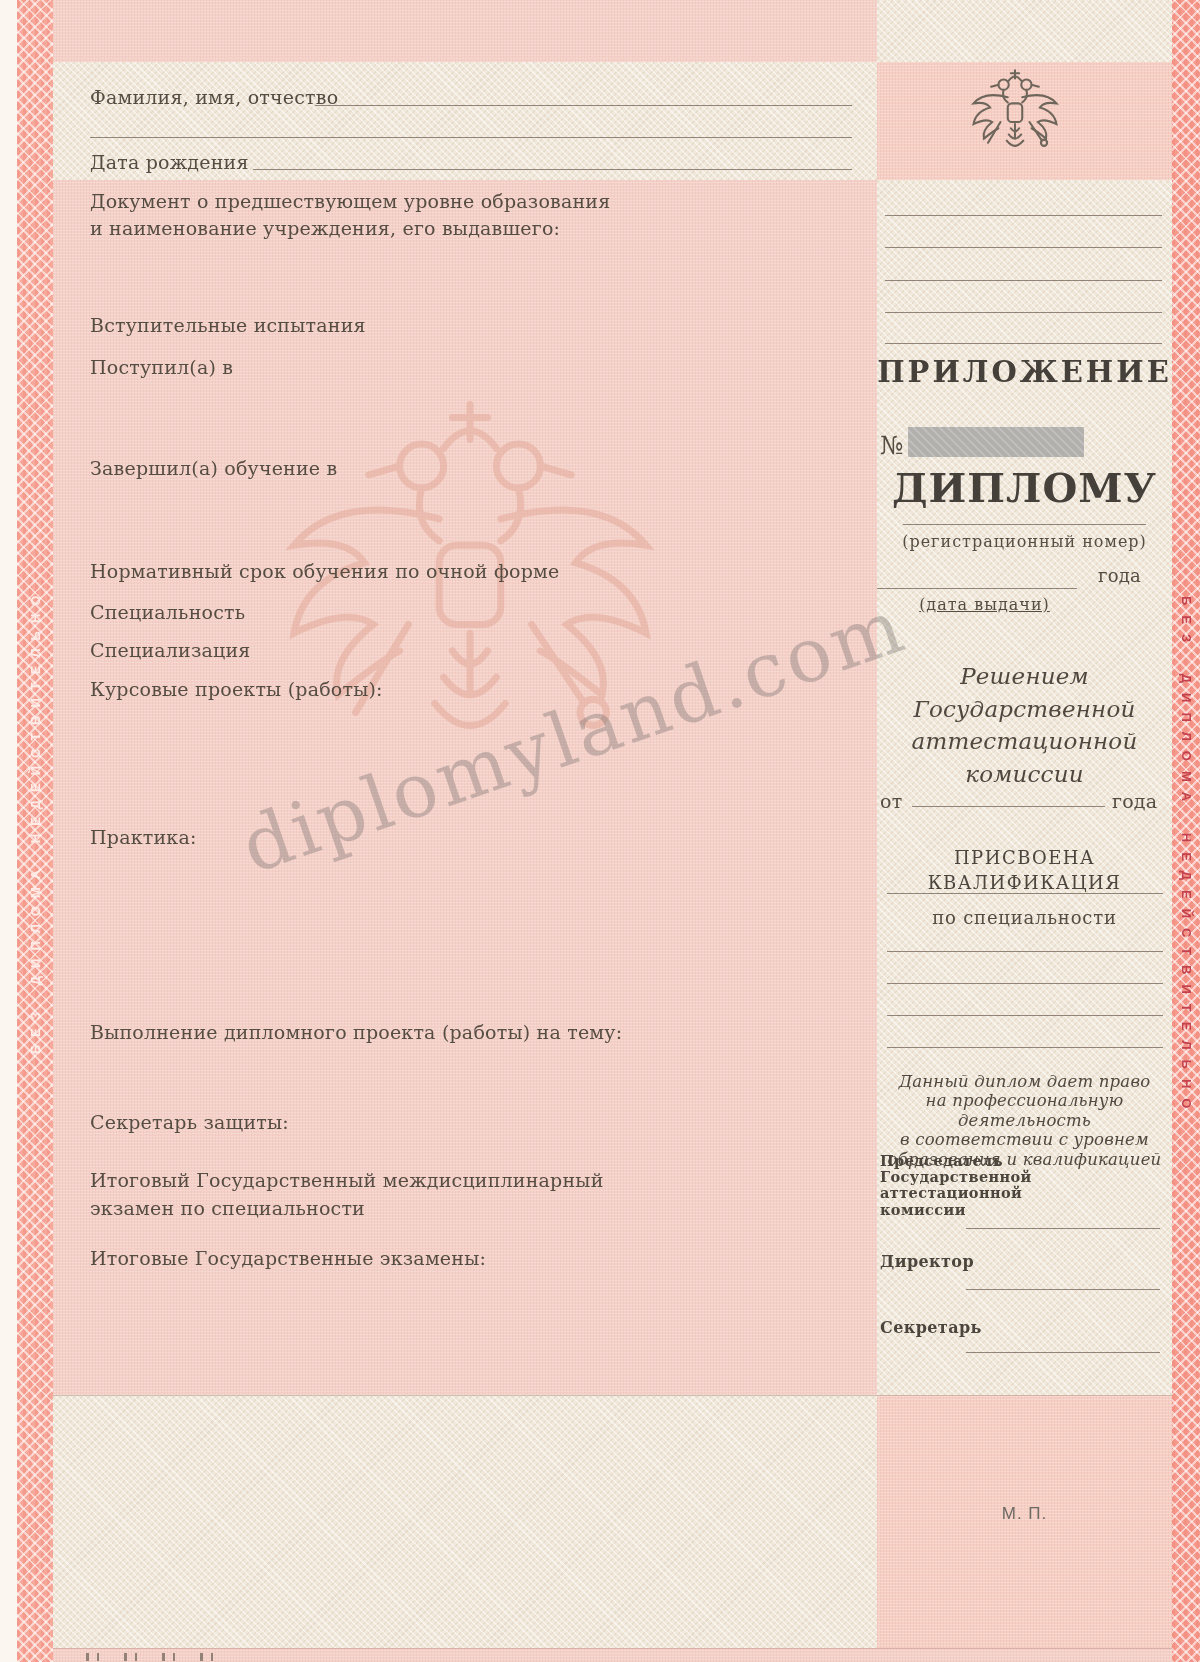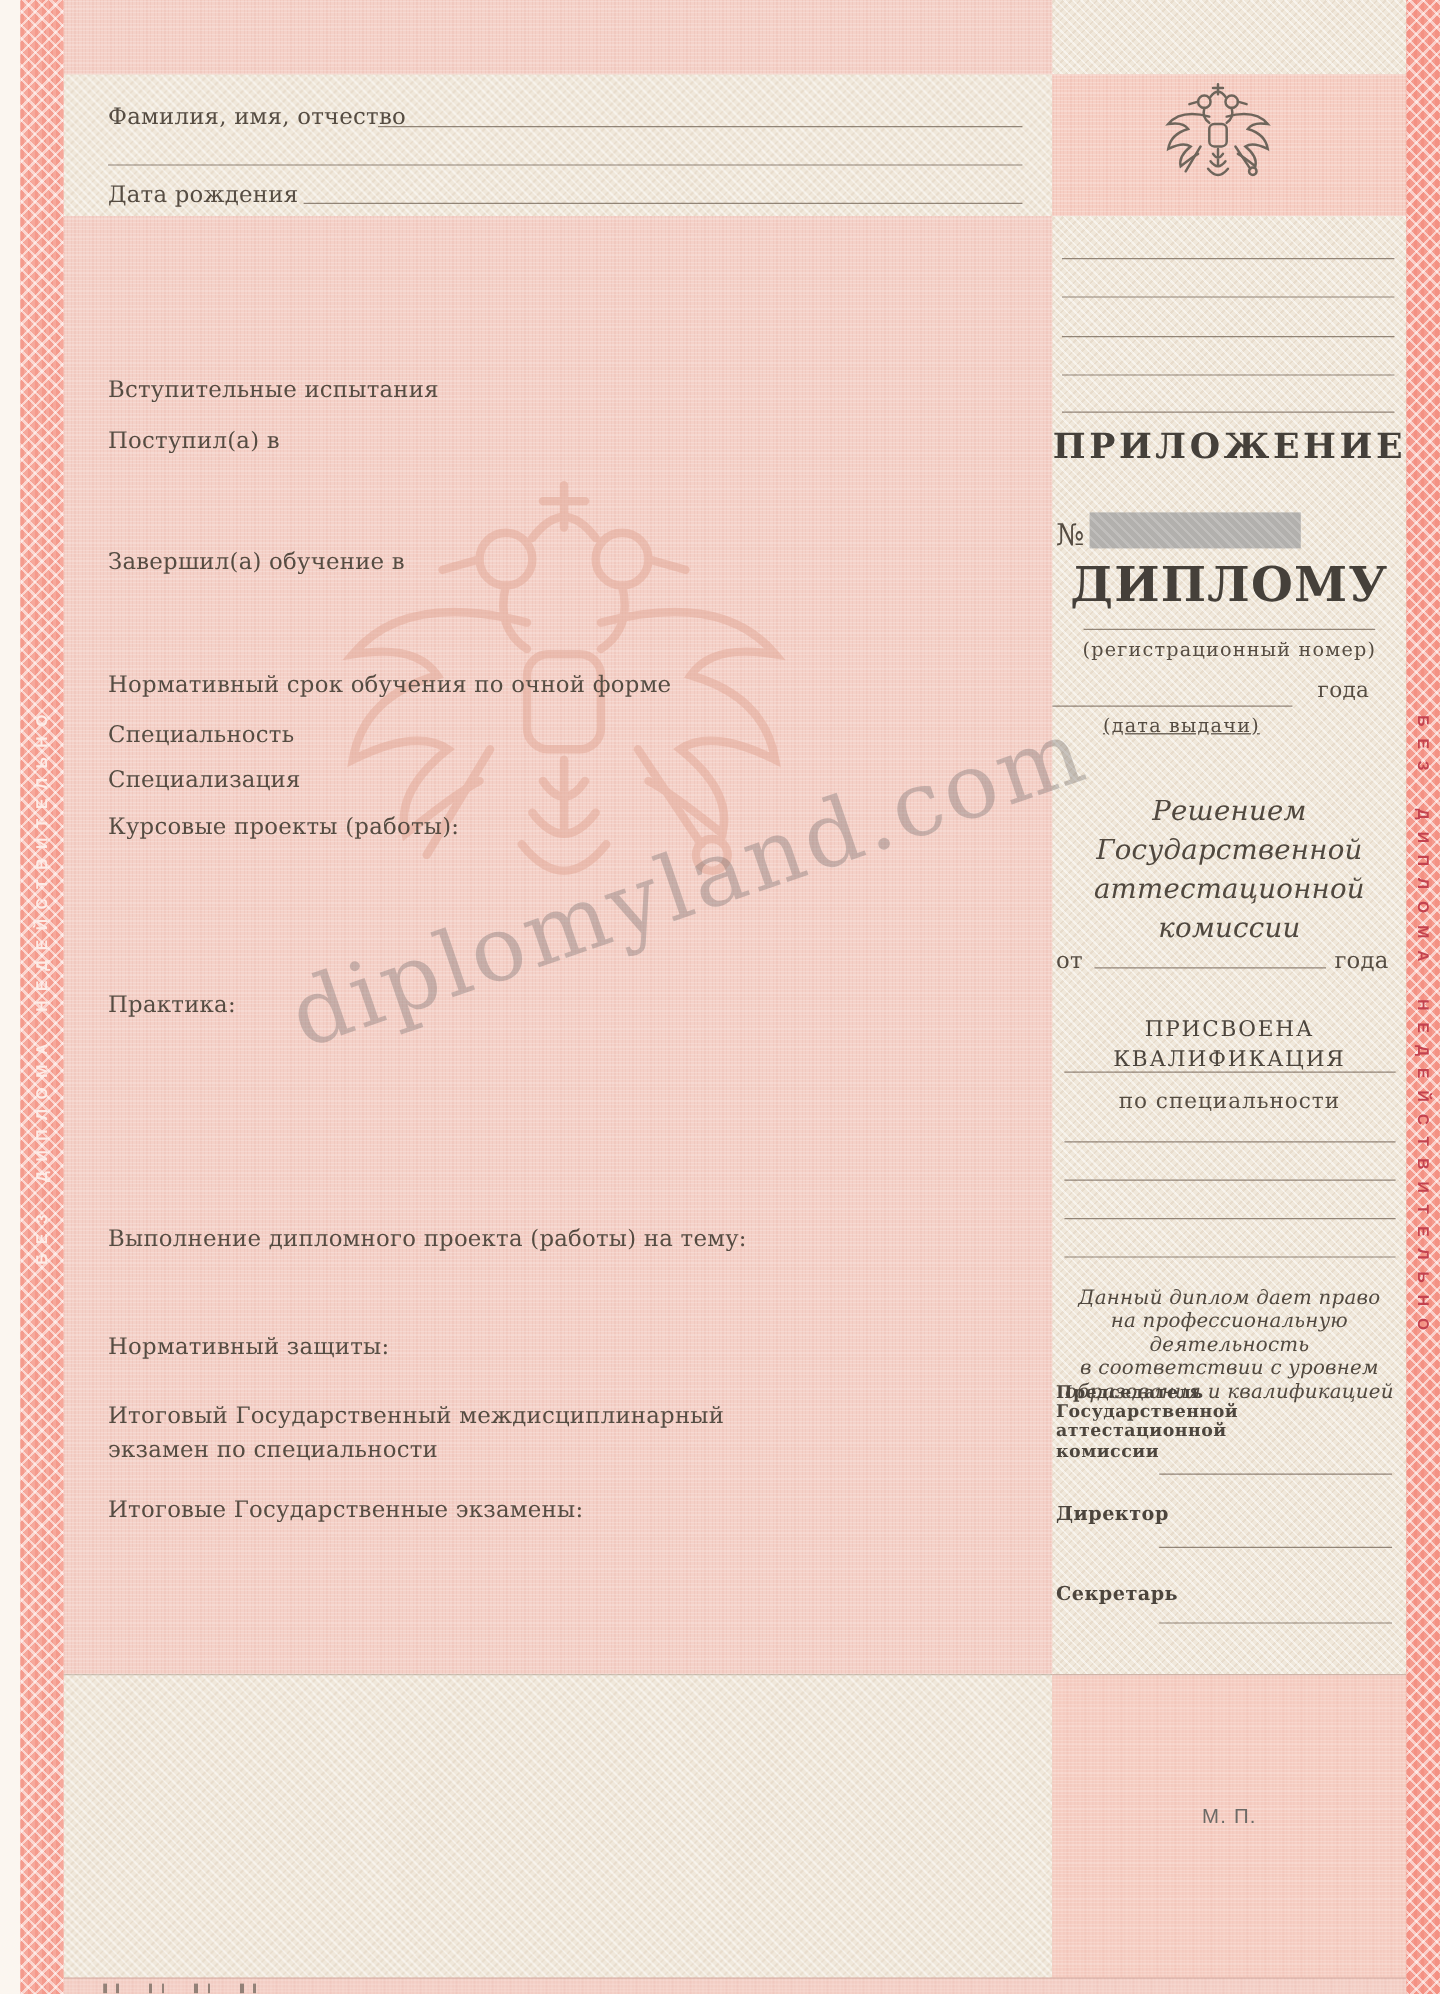--- a/index.html
+++ b/index.html
@@ -88,30 +88,32 @@
 
   <div class="watermark-text">diplomyland.com</div>
 
   <div class="lbl" style="left:90px;top:84px;">Фамилия, имя, отчество</div>
   <div class="ln" style="left:315px;top:105px;width:537px;"></div>
   <div class="ln" style="left:90px;top:137px;width:762px;"></div>
 
   <div class="lbl" style="left:90px;top:149px;">Дата рождения</div>
   <div class="ln" style="left:253px;top:169px;width:599px;"></div>
 
+  <div class="lbl" style="left:90px;top:188px;">Документ о предшествующем уровне образования
+и наименование учреждения, его выдавшего:</div>
   <div class="lbl" style="left:90px;top:312px;">Вступительные испытания</div>
   <div class="lbl" style="left:90px;top:354px;">Поступил(а) в</div>
   <div class="lbl" style="left:90px;top:455px;">Завершил(а) обучение в</div>
   <div class="lbl" style="left:90px;top:558px;">Нормативный срок обучения по очной форме</div>
   <div class="lbl" style="left:90px;top:599px;">Специальность</div>
   <div class="lbl" style="left:90px;top:637px;">Специализация</div>
   <div class="lbl" style="left:90px;top:676px;">Курсовые проекты (работы):</div>
   <div class="lbl" style="left:90px;top:824px;">Практика:</div>
   <div class="lbl" style="left:90px;top:1019px;">Выполнение дипломного проекта (работы) на тему:</div>
-  <div class="lbl" style="left:90px;top:1109px;">Нормативный защиты:</div>
+  <div class="lbl" style="left:90px;top:1109px;">Секретарь защиты:</div>
   <div class="lbl" style="left:90px;top:1167px;line-height:1.45;">Итоговый Государственный междисциплинарный
 экзамен по специальности</div>
   <div class="lbl" style="left:90px;top:1245px;">Итоговые Государственные экзамены:</div>
 
   <div class="cutoff" style="left:86px;top:1653px;width:150px;"></div>
 
 
   <div class="emblem" style="left:956px;top:64px;">
     <svg viewBox="0 0 100 110" width="118" height="114" preserveAspectRatio="xMidYMid meet">
       <g fill="none" stroke="currentColor" stroke-width="2" stroke-linecap="round">

